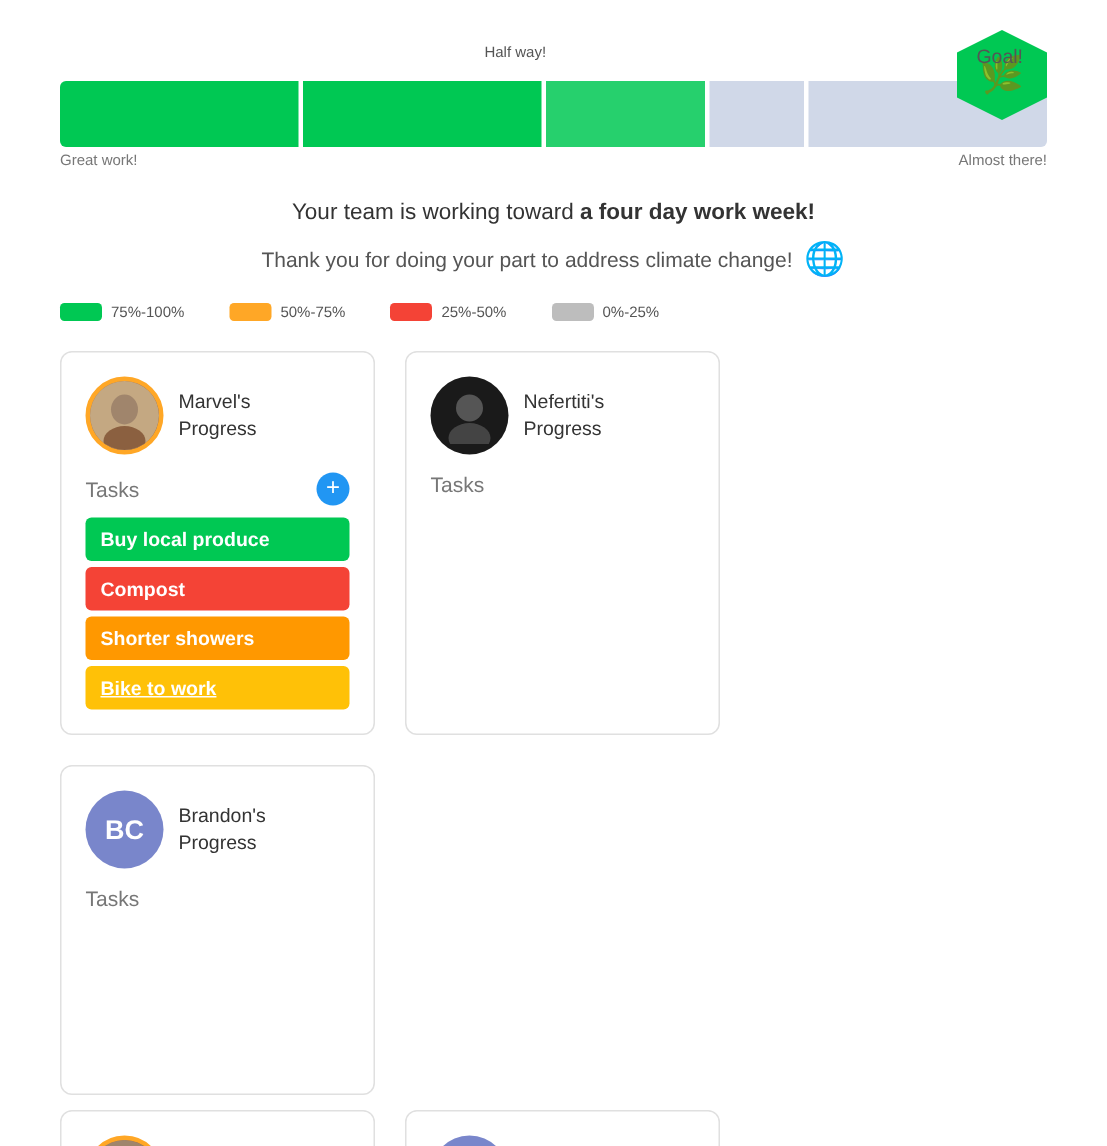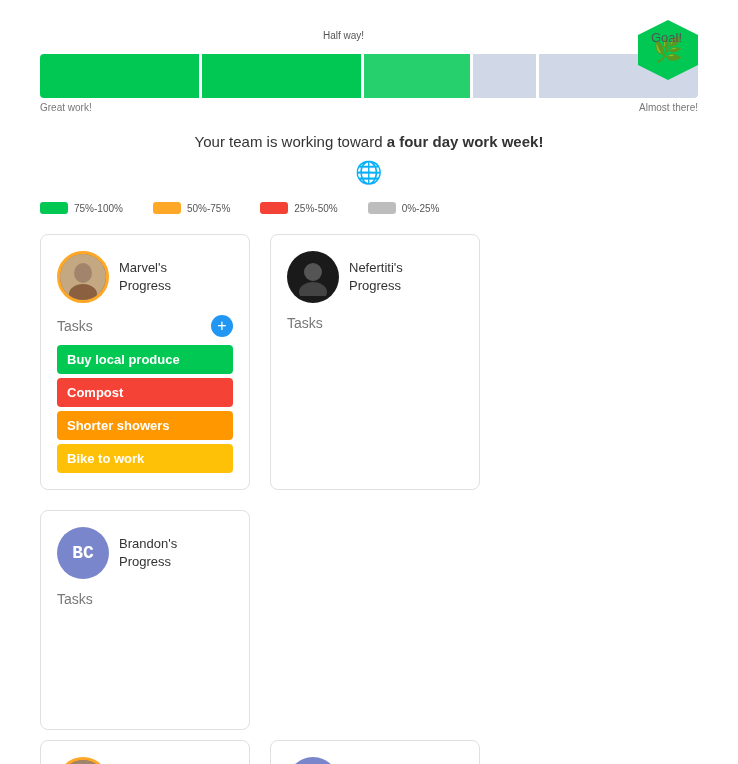--- a/index.html
+++ b/index.html
@@ -126,21 +126,20 @@
       height: 52px;
       border-radius: 50%;
       overflow: hidden;
       flex-shrink: 0;
       display: flex;
       align-items: center;
       justify-content: center;
       font-size: 18px;
       font-weight: 700;
       color: #fff;
-      font-family: Liberation Mono, monospace;
     }
 
     .avatar-brandon {
       background: #7986cb;
     }
 
     .avatar-kai {
       background: #7986cb;
     }
 
@@ -184,21 +183,21 @@
       padding: 7px 10px;
       border-radius: 4px;
       font-size: 13px;
       font-weight: 600;
       color: #fff;
     }
 
     .task-green { background: #00c853; }
     .task-red { background: #f44336; }
     .task-orange { background: #ff9800; }
-    .task-yellow { background: #ffc107; color: #fff; }
+    .task-yellow { background: #ffc107; color: #fff; text-decoration: underline; }
 
     
     .avatar-circle-dark {
       width: 52px;
       height: 52px;
       border-radius: 50%;
       background: #1a1a1a;
       display: flex;
       align-items: center;
       justify-content: center;
@@ -313,20 +312,21 @@
       <span class="bottom-label">Great work!</span>
       <span class="bottom-label">Almost there!</span>
     </div>
   </div>
 
   <div class="team-message">
     <span>Your team is working toward </span><strong>a four day work week!</strong>
   </div>
 
   <div class="climate-message">
+    <span>Thank you for doing your part to address climate change!</span>
     <span class="globe-icon">🌐</span>
   </div>
 
   <div class="legend">
     <div class="legend-item">
       <div class="legend-color legend-green"></div>
       <span>75%-100%</span>
     </div>
     <div class="legend-item">
       <div class="legend-color legend-orange"></div>

